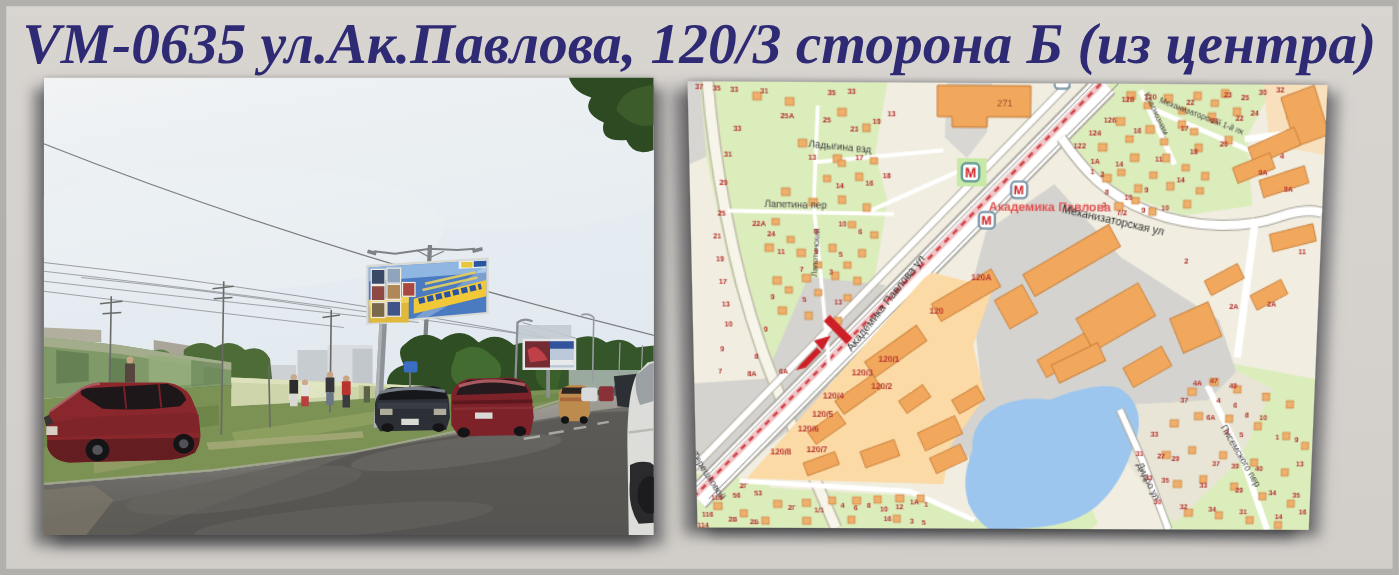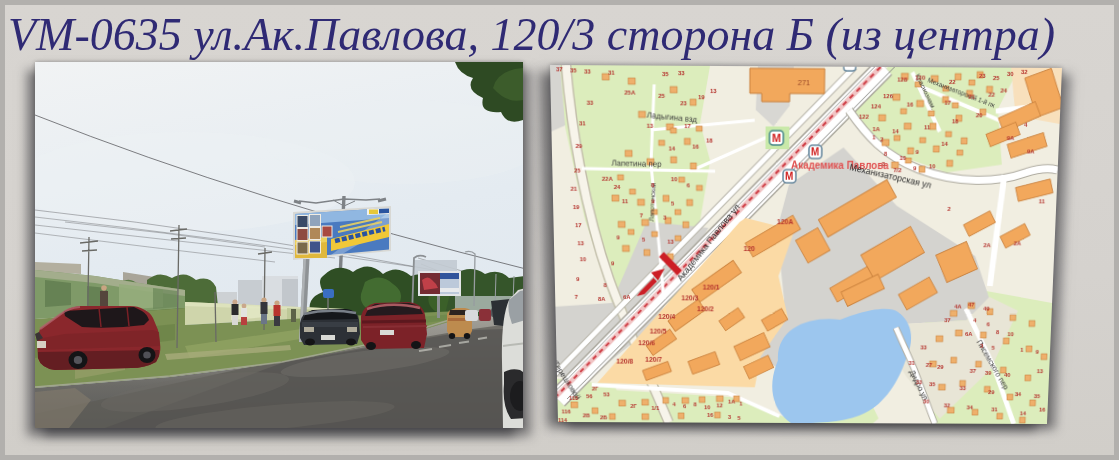--- a/index.html
+++ b/index.html
@@ -1,18 +1,18 @@
 <!DOCTYPE html>
 <html><head>
 <meta charset="utf-8">
 <style>
 html,body{margin:0;padding:0;width:1119px;height:460px;overflow:hidden;background:#d7d4d0;}
 #stage{position:absolute;left:0;top:0;width:1119px;height:460px;background:#d7d4d0;}
 #bevel{position:absolute;left:0;top:0;width:1109px;height:450px;border:5px solid #b2b0ad;background:linear-gradient(180deg,#d8d5d1 0%,#d5d2ce 60%,#d1cec9 100%);}
-#title{position:absolute;left:8px;top:8px;width:1090px;font-family:"Liberation Serif",serif;font-style:italic;font-weight:normal;font-size:46px;color:#2f2a74;white-space:nowrap;}
+#title{position:absolute;left:18px;top:8px;width:1090px;font-family:"Liberation Serif",serif;font-style:italic;font-weight:bold;font-size:46px;color:#2f2a74;white-space:nowrap;}
 #photo{position:absolute;left:35px;top:62px;width:488px;height:366px;box-shadow:-8px 8px 10px rgba(40,40,45,0.55),8px 8px 10px rgba(40,40,45,0.5),0 0 4px rgba(40,40,45,0.35);}
 #map{position:absolute;left:0;top:0;width:513px;height:357px;transform-origin:0 0;transform:matrix3d(1.003318,0.006185,0,0.000005,0.096047,1.055691,0,0.000132,0,0,1,0,550,65,0,1);box-shadow:-11px 6px 11px rgba(40,40,45,0.58),9px 6px 10px rgba(40,40,45,0.5),0 0 5px rgba(40,40,45,0.32);background:#f0ecdf;}
 svg{display:block;}
 </style>
 </head>
 <body>
 <div id="stage">
 
 <div id="bevel"></div>
 

